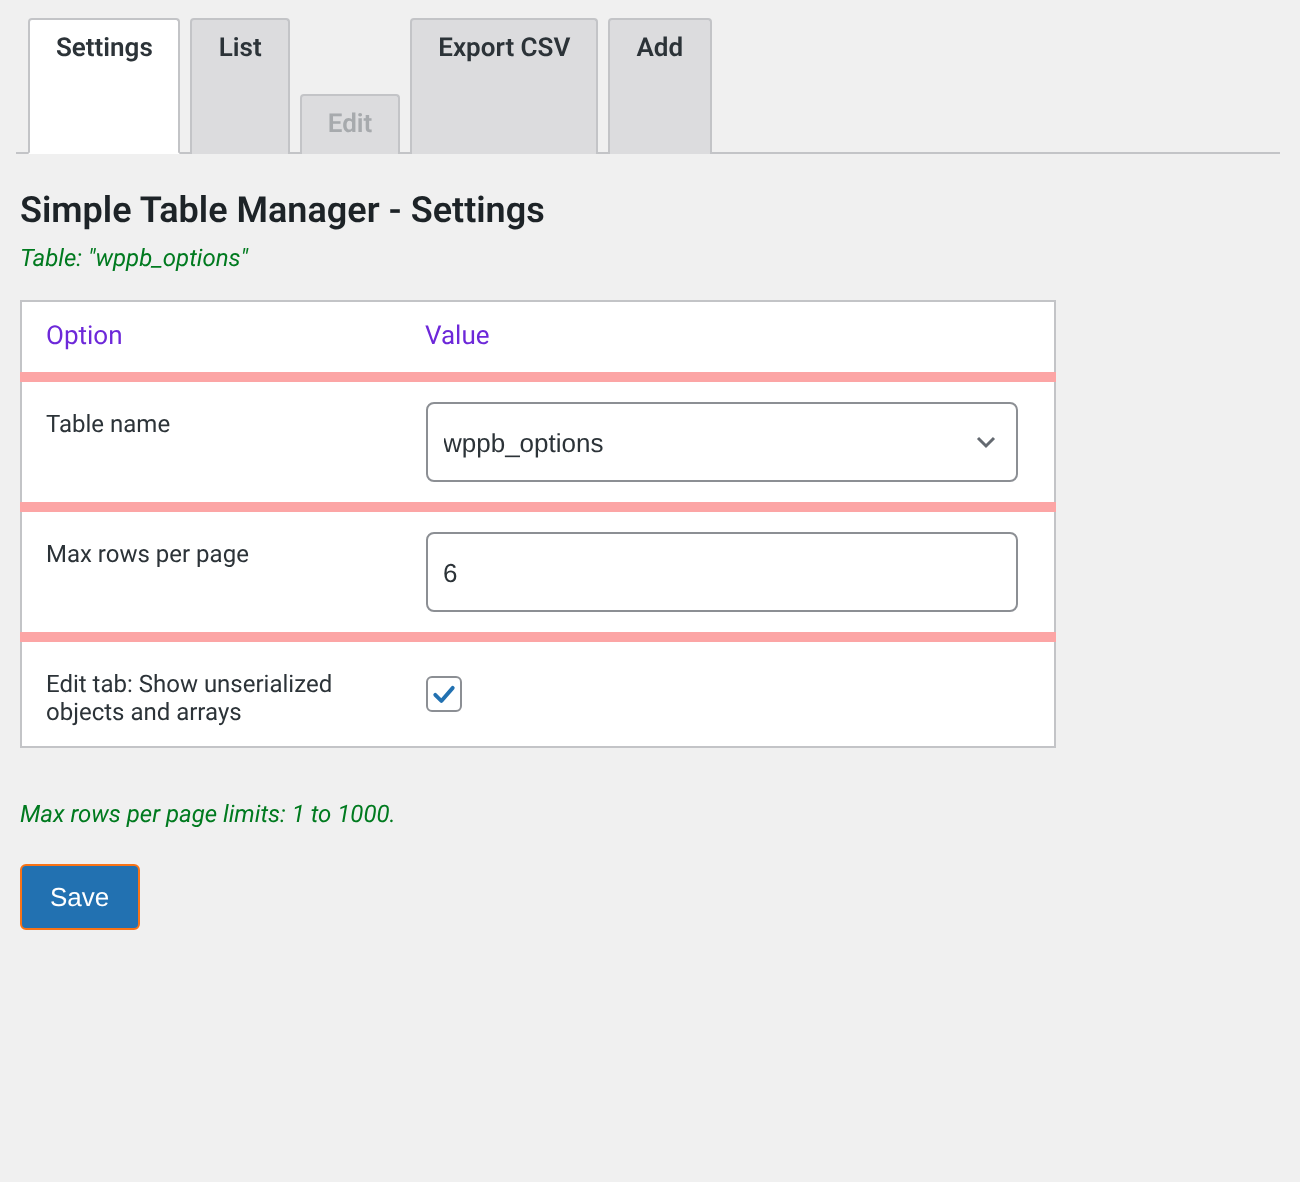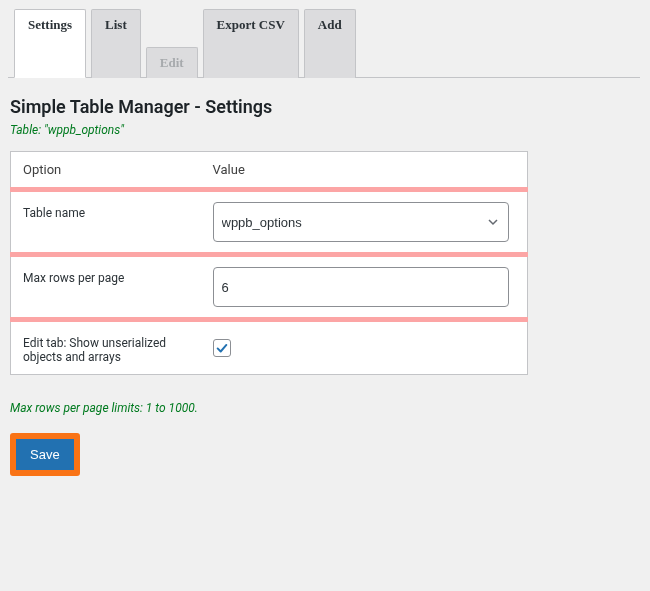--- a/index.html
+++ b/index.html
@@ -13,21 +13,20 @@
       overflow: hidden;
     }
     .page {
       padding: 8px 10px 10px 8px;
     }
     .tabs {
       display: flex;
       gap: 5px;
       border-bottom: 1px solid #c3c4c7;
       padding-left: 6px;
-      font-family: Liberation Serif, serif;
     }
     .tab {
       background: #dcdcde;
       border: 1px solid #c3c4c7;
       border-bottom: none;
       padding: 7px 13px;
       font-size: 13px;
       font-weight: 600;
       color: #2c3338;
       cursor: pointer;
@@ -71,21 +70,21 @@
       margin-left: 2px;
     }
     .form-table th, .form-table td {
       text-align: left;
       vertical-align: middle;
       font-weight: 400;
     }
     .form-table thead th {
       font-size: 13px;
       padding: 10px 12px;
-      color: #404040;
+      color: #6d28d9;
       border-bottom: 1px solid #e5e5e5;
     }
     .form-table thead th:first-child { width: 190px; }
     .form-table tbody td {
       padding: 10px 12px;
       border-top: 5px solid #fca5a5;
       font-size: 12px;
       color: #2c3338;
     }
     .form-table tbody td:first-child {
@@ -126,21 +125,21 @@
       background: #fff;
       display: inline-flex;
       align-items: center;
       justify-content: center;
       cursor: pointer;
     }
     .checkbox svg { width: 14px; height: 14px; color: #2271b1; }
     .button-primary {
       background: #2271b1;
       color: #fff;
-      border: 6px solid #f97316;
+      border: 1px solid #f97316;
       padding: 8px 14px;
       font-size: 13px;
       font-weight: 500;
       border-radius: 3px;
       cursor: pointer;
       margin-left: 2px;
     }
   </style>
 </head>
 <body>

